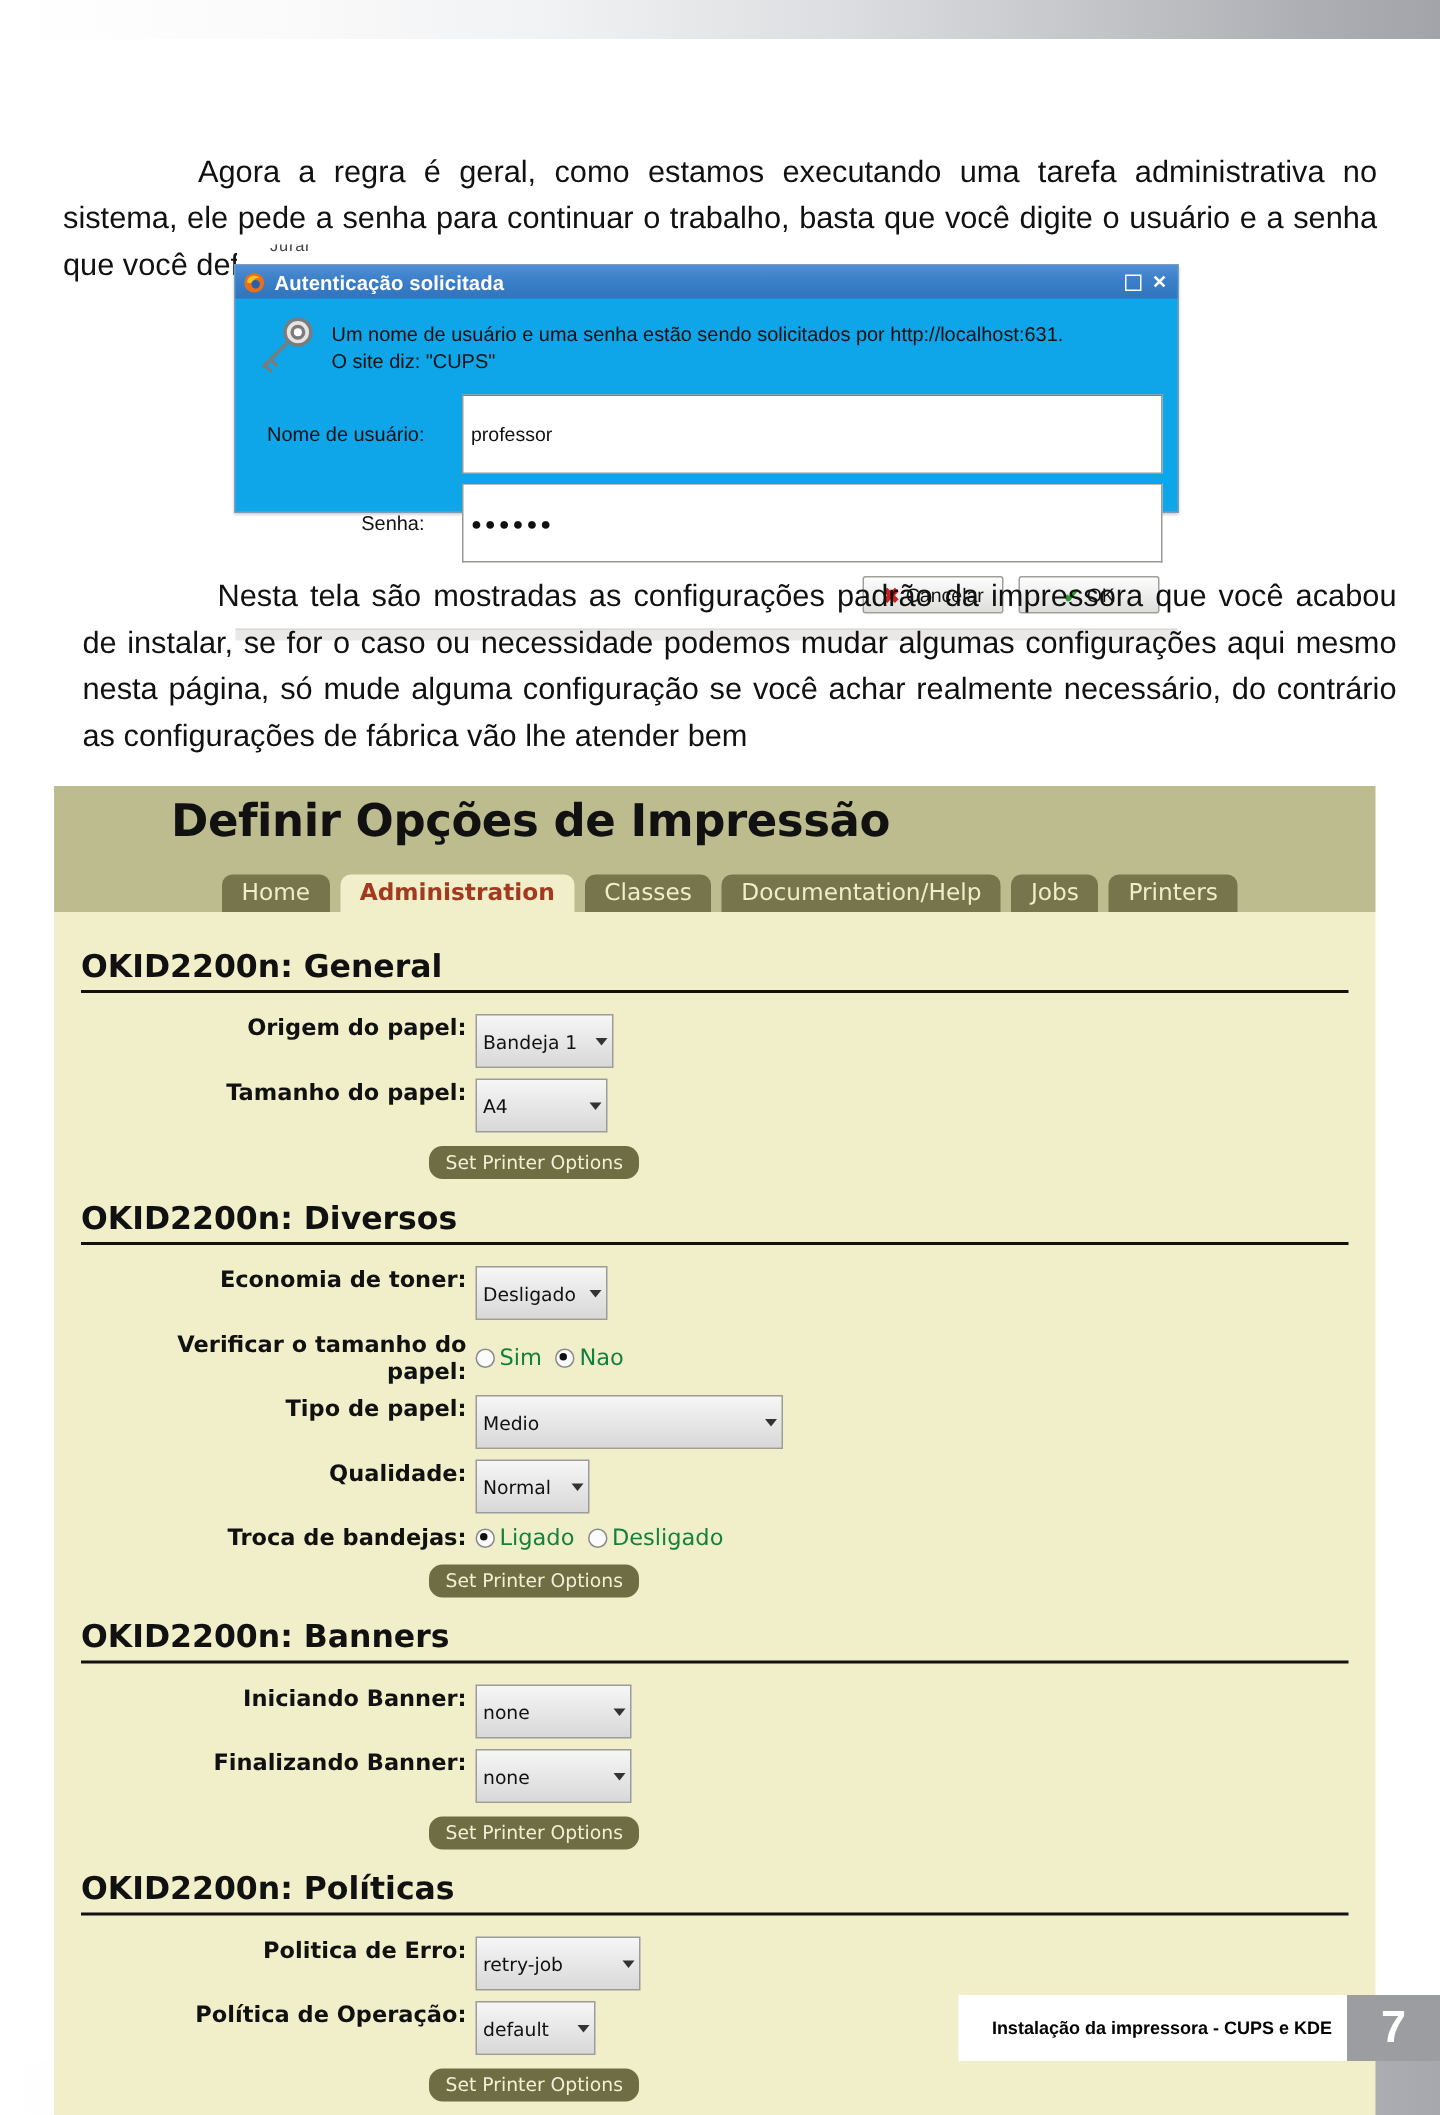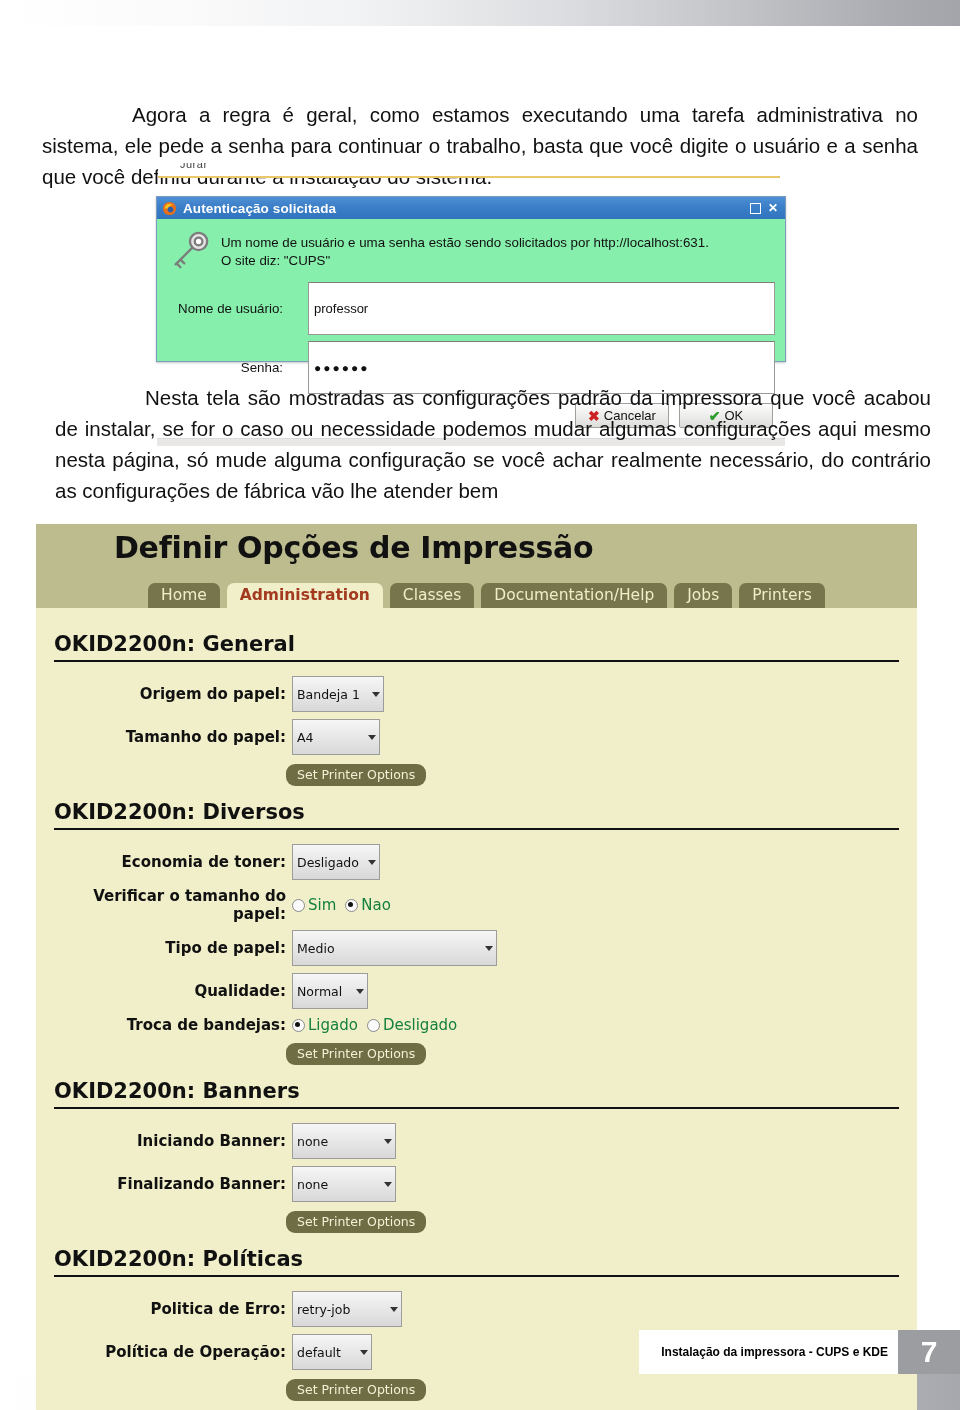--- a/index.html
+++ b/index.html
@@ -24,23 +24,22 @@
     position:absolute;font-size:20.5px;line-height:1.52;color:#111;
     text-align:justify;text-justify:inter-word;
   }
   .para .indent{display:inline-block;width:90px;}
   #intro-paragraph{left:42px;top:78px;width:876px;}
   #screen-paragraph{left:55px;top:360px;width:876px;margin-top:22px;}
 
   
   #auth-dialog{
     position:absolute;left:156px;top:176px;width:628px;height:164px;
-    border:1px solid #7d9bbd;background:#86efac;
+    border:1px solid #7d9bbd;background:#0ea5e9;
     box-shadow:0 1px 2px rgba(0,0,0,.22);
-    margin-top:20px;
   }
   .bleed-row{
     position:absolute;left:158px;top:163px;width:622px;height:13px;
     background:#ffffff;border-bottom:2px solid #e8c86a;overflow:hidden;
   }
   .bleed-row span{
     position:absolute;left:22px;top:-5px;font-size:11px;color:#444;letter-spacing:.5px;
   }
   .titlebar{
     height:22px;background:linear-gradient(to bottom,#4f8fd4 0%,#3b7fc8 45%,#2f74bd 100%);
@@ -100,21 +99,21 @@
   }
   .tab.active{background:#f0efca;color:#a33a20;font-weight:bold;}
   .cups-body{background:#f0efca;padding:14px 0 24px 0;}
 
   .sec-title{
     font-size:21px;font-weight:bold;color:#111;margin:10px 18px 0 18px;
     padding-bottom:4px;font-family:"DejaVu Sans",sans-serif;
   }
   .sec-rule{height:2px;background:#111;margin:0 18px 0 18px;}
   .sec-fields{padding:14px 0 4px 0;}
-  .frow{display:flex;align-items:center;margin-bottom:7px;}
+  .frow{display:flex;margin-bottom:7px;padding-left:25px;}
   .flabel{
     width:250px;text-align:right;padding-right:6px;font-size:15px;font-weight:bold;
     color:#111;flex:0 0 auto;font-family:"DejaVu Sans",sans-serif;
   }
   .select{
     display:inline-flex;align-items:center;justify-content:space-between;
     height:36px;border:1px solid #9c9c9c;background:linear-gradient(to bottom,#f6f6f6,#d8d8d8);
     font-size:12.5px;color:#111;padding:0 3px 0 4px;box-sizing:border-box;
     font-family:"DejaVu Sans",sans-serif;
   }

